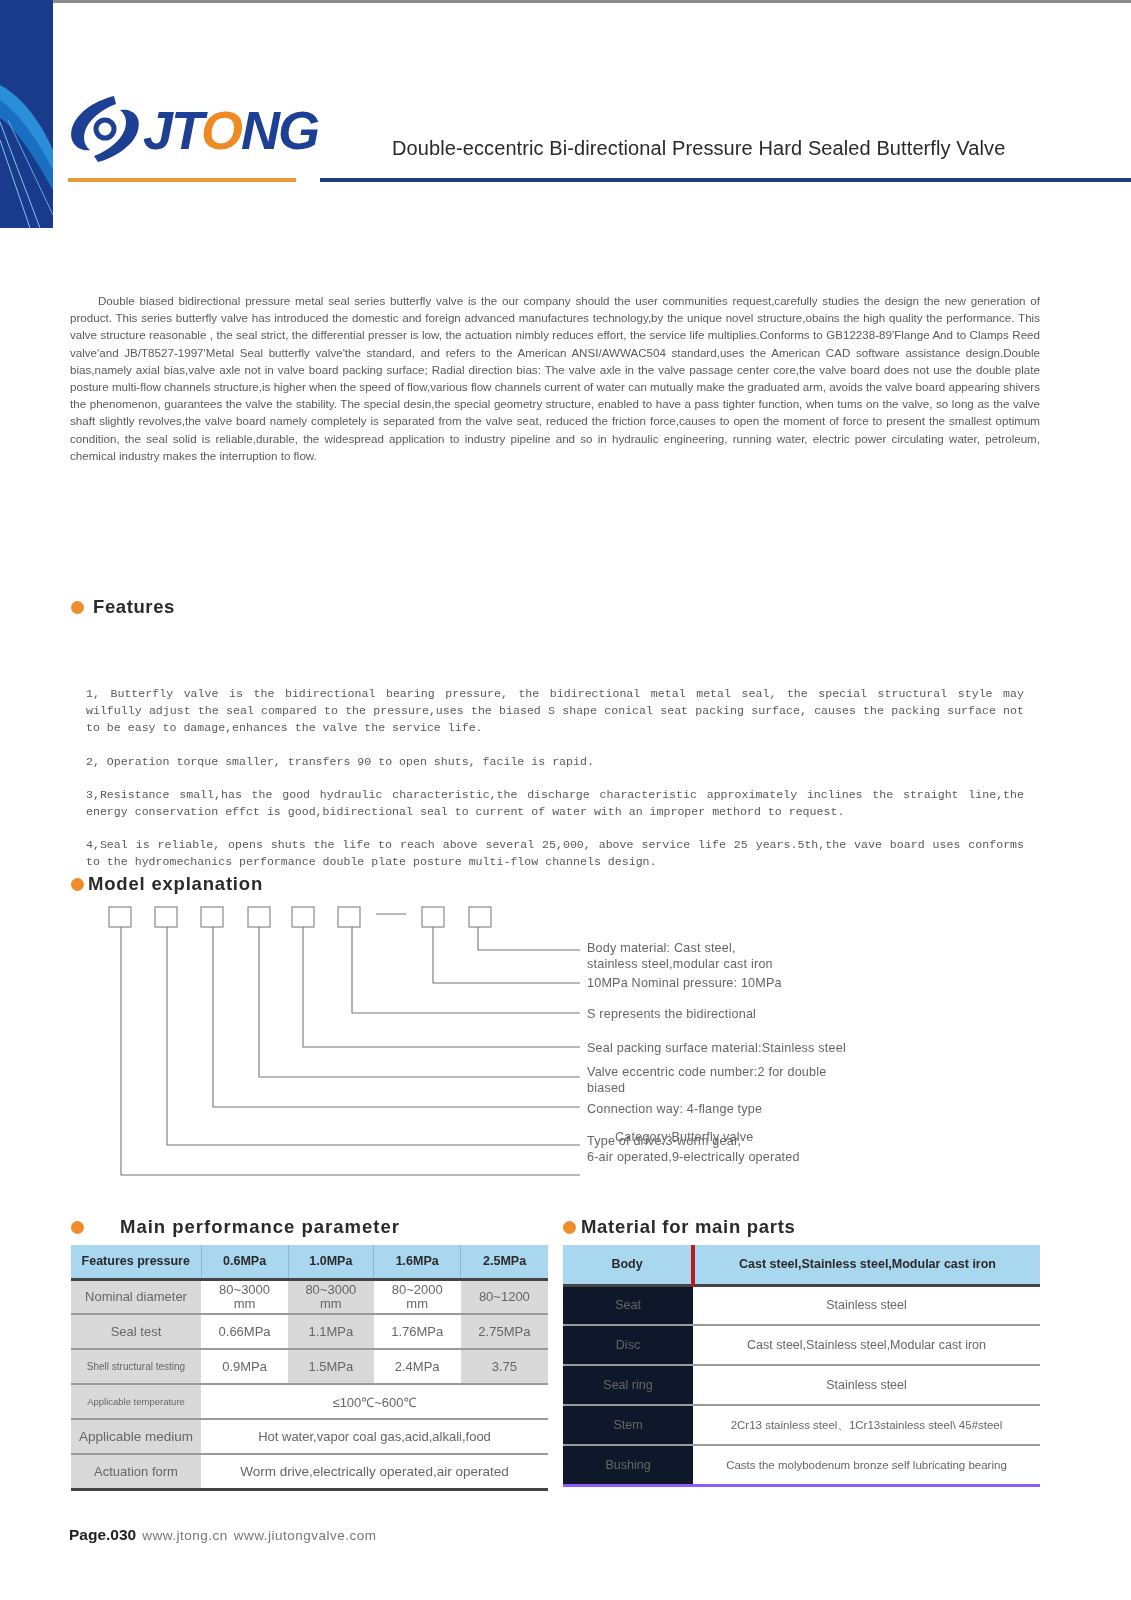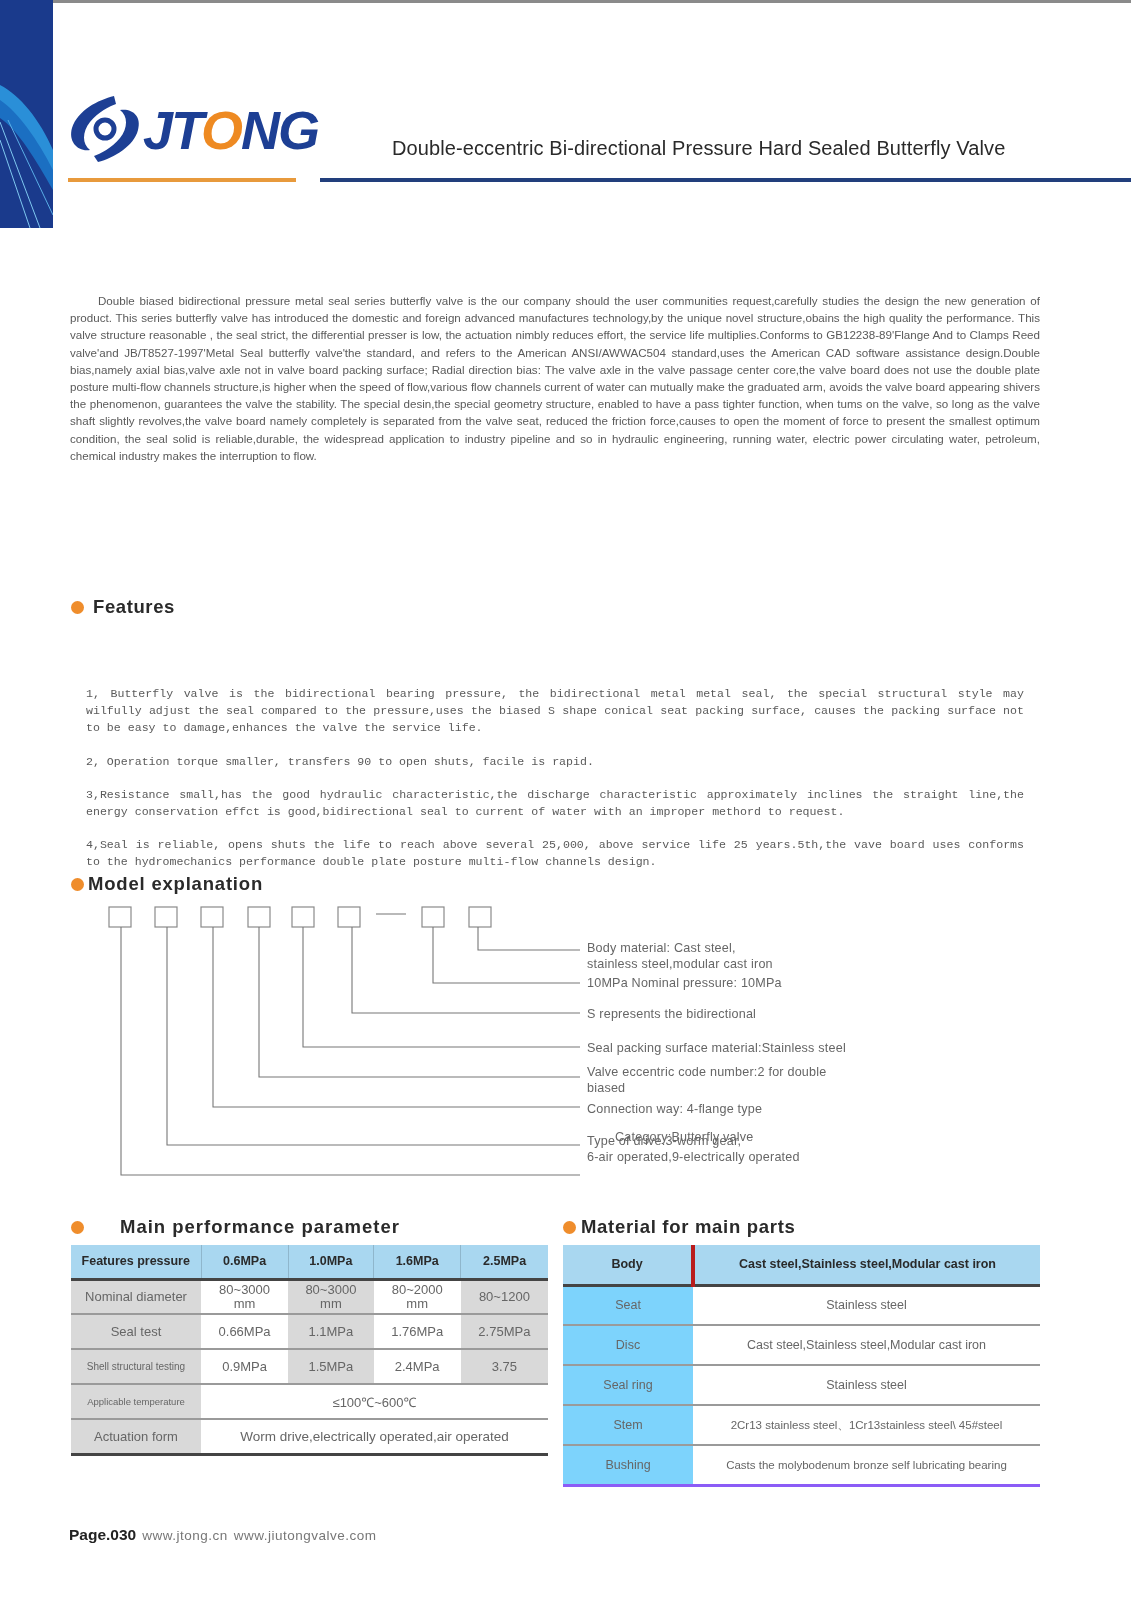--- a/index.html
+++ b/index.html
@@ -45,21 +45,21 @@
   table.perf td .two { display: block; line-height: 14px; }
   .small { font-size: 10px !important; }
   .tiny { font-size: 9.5px !important; }
 
   table.mat { position: absolute; left: 563px; top: 1245px; width: 477px; border-collapse: collapse; }
   table.mat th, table.mat td { text-align: center; font-size: 12.5px; color: #666; font-weight: normal; }
   table.mat thead th { background: #a9d7f0; color: #2a2a2a; font-weight: bold; height: 40px; border-bottom: 3px solid #444; }
   table.mat thead th:first-child { border-right: 4px solid #b91c1c; width: 130px; }
   table.mat tbody td { height: 40px; border-bottom: 2px solid #9a9a9a; }
   table.mat tbody tr:last-child td { border-bottom: 3px solid #8b5cf6; }
-  table.mat td.rowhead { background: #7dd3fc; width: 130px; }
+  table.mat td.rowhead { background: #0f172a; width: 130px; }
 
   .footer { position: absolute; left: 69px; top: 1526px; display: flex; align-items: baseline; }
   .page-num { font-weight: bold; font-size: 15.5px; color: #222; margin-right: 6px; }
   .site { font-size: 13.5px; color: #777; letter-spacing: 0.5px; margin-right: 6px; }
 </style>
 </head>
 <body>
 
 <div class="top-border"></div>
 
@@ -189,20 +189,24 @@
       <td class="w">0.9MPa</td>
       <td class="g">1.5MPa</td>
       <td class="w">2.4MPa</td>
       <td class="g">3.75</td>
     </tr>
     <tr>
       <td class="rowhead tiny">Applicable temperature</td>
       <td class="w" colspan="4">≤100℃~600℃</td>
     </tr>
     <tr>
+      <td class="rowhead" style="font-size:13.5px;">Applicable medium</td>
+      <td class="w" colspan="4">Hot water,vapor coal gas,acid,alkali,food</td>
+    </tr>
+    <tr>
       <td class="rowhead">Actuation form</td>
       <td class="w" colspan="4" style="font-size:13.5px;">Worm drive,electrically operated,air operated</td>
     </tr>
   </tbody>
 </table>
 
 <div class="section-head" style="left:563px; top:1216px; letter-spacing:0.7px;">
   <span class="dot" style="margin-right:5px;"></span>
   <span>Material for main parts</span>
 </div>

